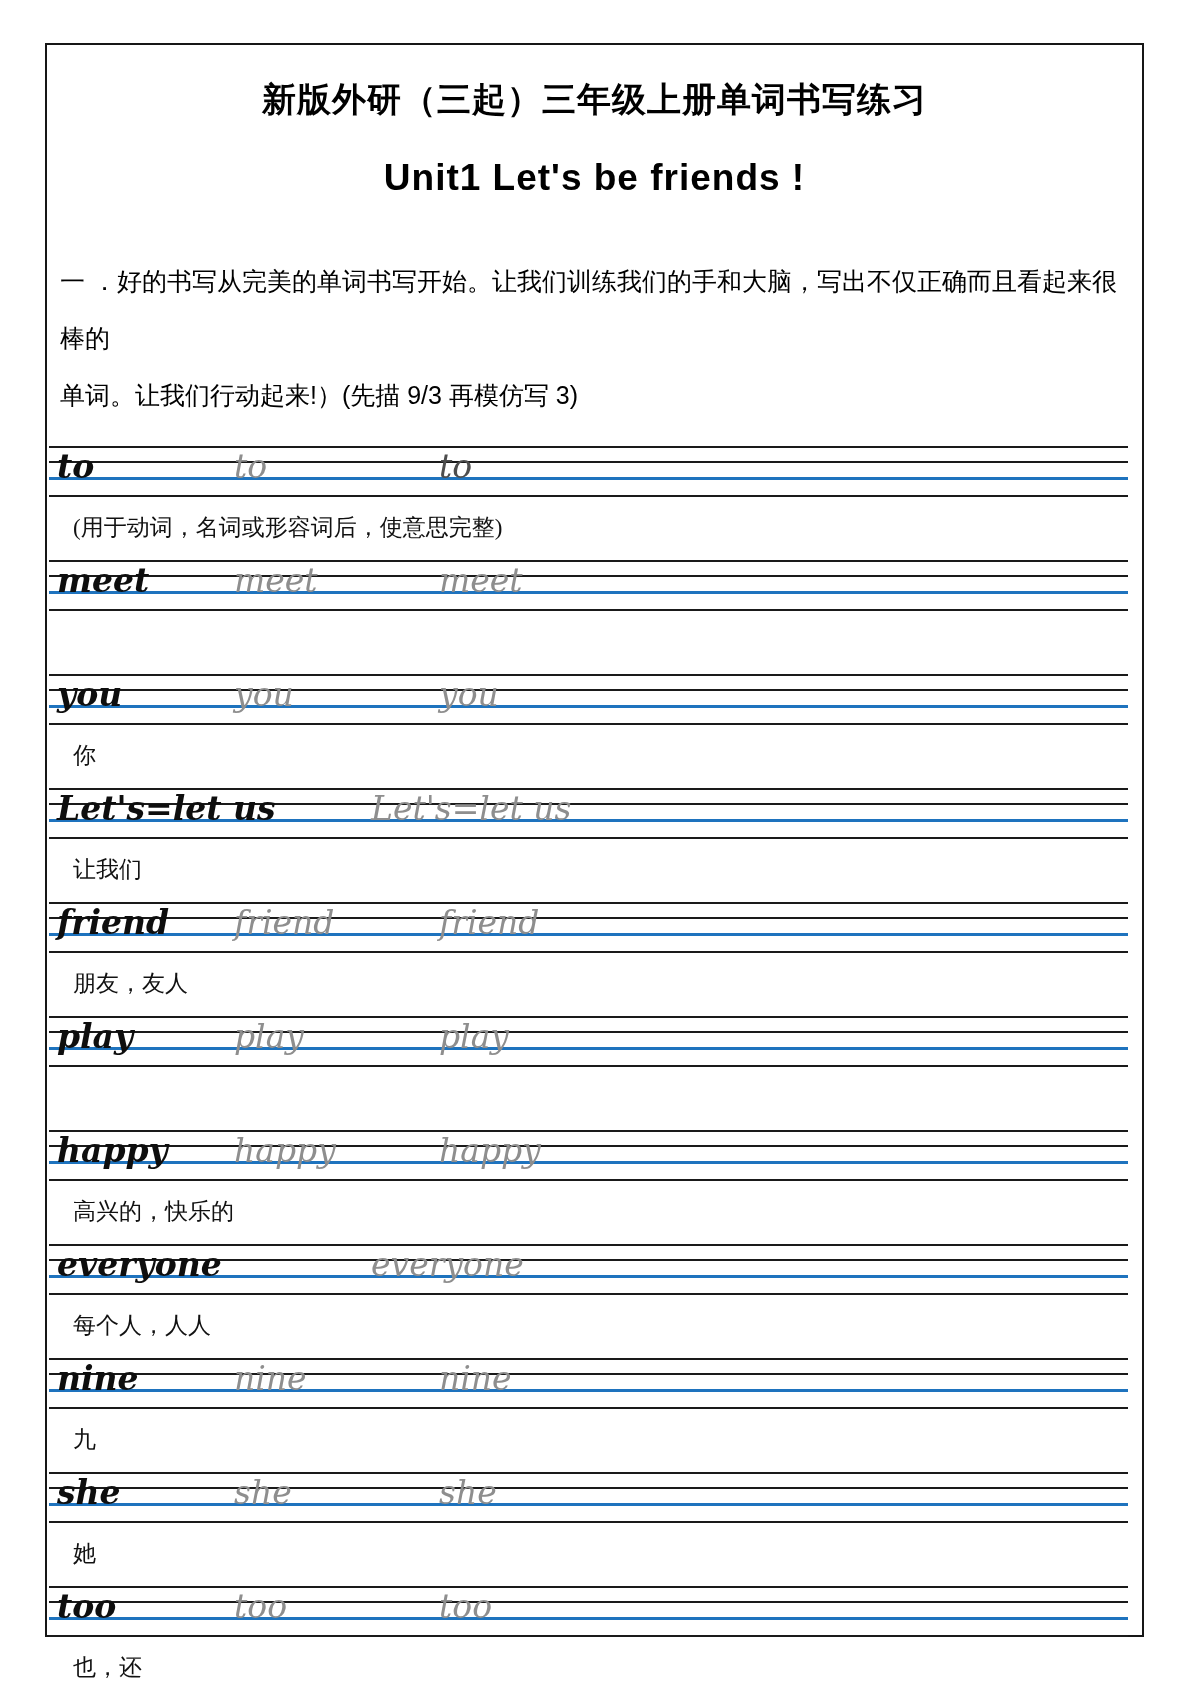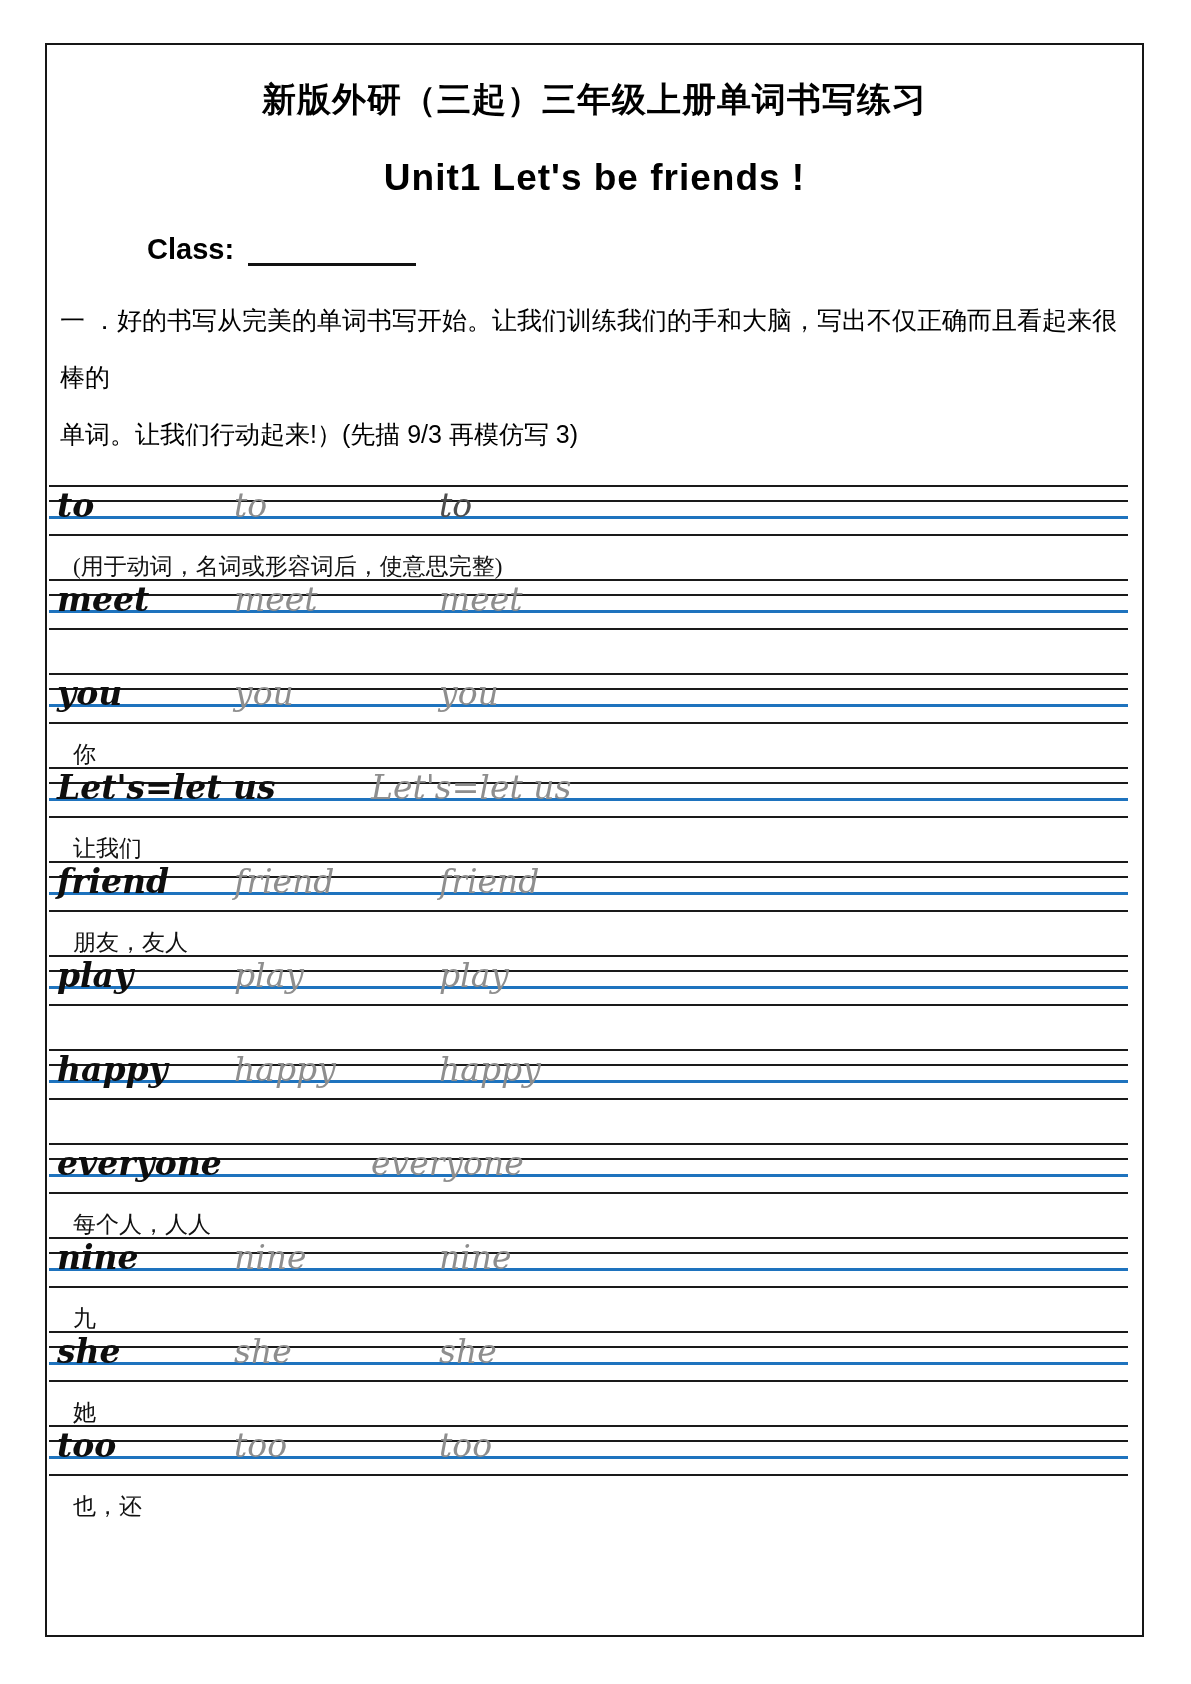--- a/index.html
+++ b/index.html
@@ -28,21 +28,21 @@
   .fill-group{display:flex;align-items:flex-end;}
   .blank{
     display:inline-block;width:168px;height:36px;margin-left:14px;
     border-bottom:3px solid #111;
   }
   .instruction{
     margin:26px 12px 0 13px;font-size:25px;line-height:57px;color:#000;
     font-family:"Liberation Sans",sans-serif;
   }
   .blocks{margin-top:22px;}
-  .word-block{height:94px;position:relative;}
+  .word-block{height:114px;position:relative;}
   .guide{position:relative;height:51px;margin:0 14px 0 2px;}
   .gl{position:absolute;left:0;right:0;height:2px;background:#1a1a1a;}
   .gl.l1{top:0;}
   .gl.l2{top:15px;height:1.6px;}
   .gl.l3{top:31px;height:3px;background:#1e73be;}
   .gl.l4{top:49px;height:1.6px;}
   .sample{
     position:absolute;top:4px;line-height:1;font-size:33px;
     font-family:"DejaVu Serif",serif;font-style:italic;white-space:nowrap;
   }
@@ -61,24 +61,20 @@
 </style>
 </head>
 <body>
 
 <div class="sheet">
 
   <div class="title">新版外研（三起）三年级上册单词书写练习</div>
   <div class="subtitle">Unit1 Let's be friends !</div>
 
   <div class="fill-row">
-    <div class="fill-group">
-      <span>Class:</span>
-      <span class="blank"></span>
-    </div>
   </div>
 
   <div class="instruction">
     <div>一 ．好的书写从完美的单词书写开始。让我们训练我们的手和大脑，写出不仅正确而且看起来很棒的</div>
     <div>单词。让我们行动起来!）(先描 9/3 再模仿写 3)</div>
   </div>
 
   <div class="blocks">
 
     <div class="word-block">
@@ -159,20 +155,21 @@
     <div class="word-block">
       <div class="guide">
         <div class="gl l1"></div>
         <div class="gl l2"></div>
         <div class="gl l3"></div>
         <div class="gl l4"></div>
         <span class="sample black s0">happy</span>
         <span class="sample gray s1">happy</span>
         <span class="sample gray s2">happy</span>
       </div>
+      <div class="definition">高兴的，快乐的</div>
     </div>
 
     <div class="word-block two">
       <div class="guide">
         <div class="gl l1"></div>
         <div class="gl l2"></div>
         <div class="gl l3"></div>
         <div class="gl l4"></div>
         <span class="sample black s0">everyone</span>
         <span class="sample gray s1">everyone</span>

